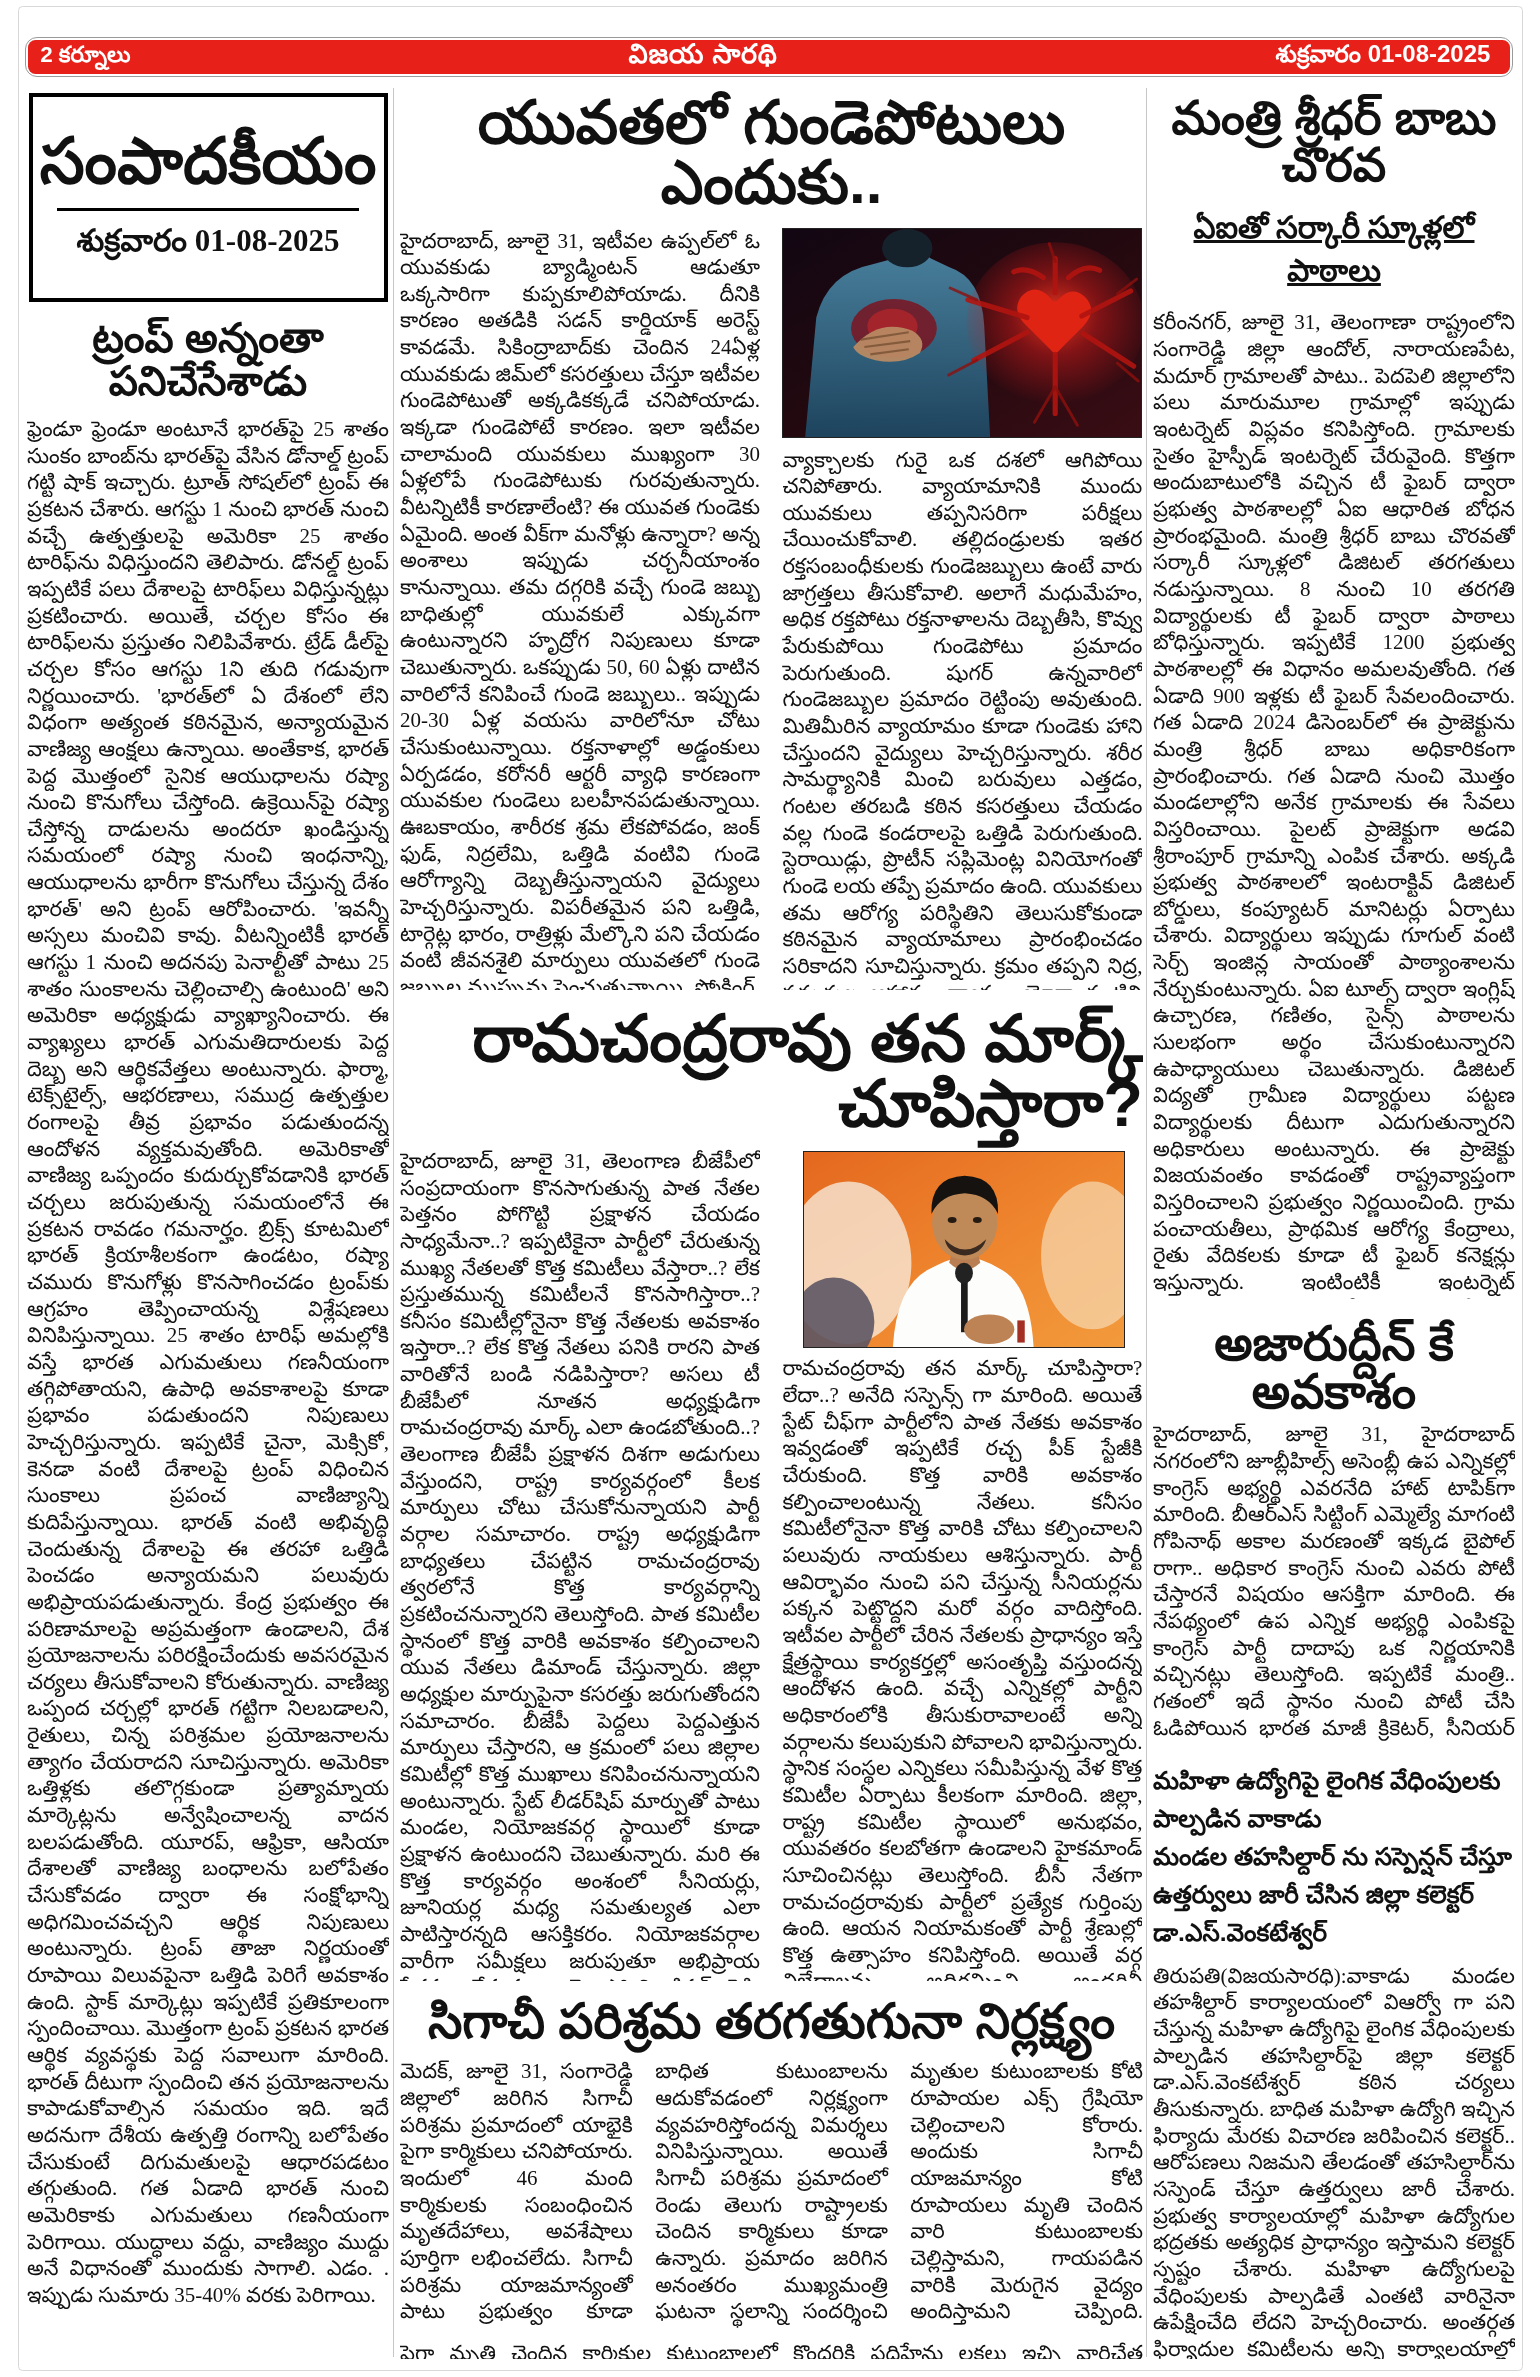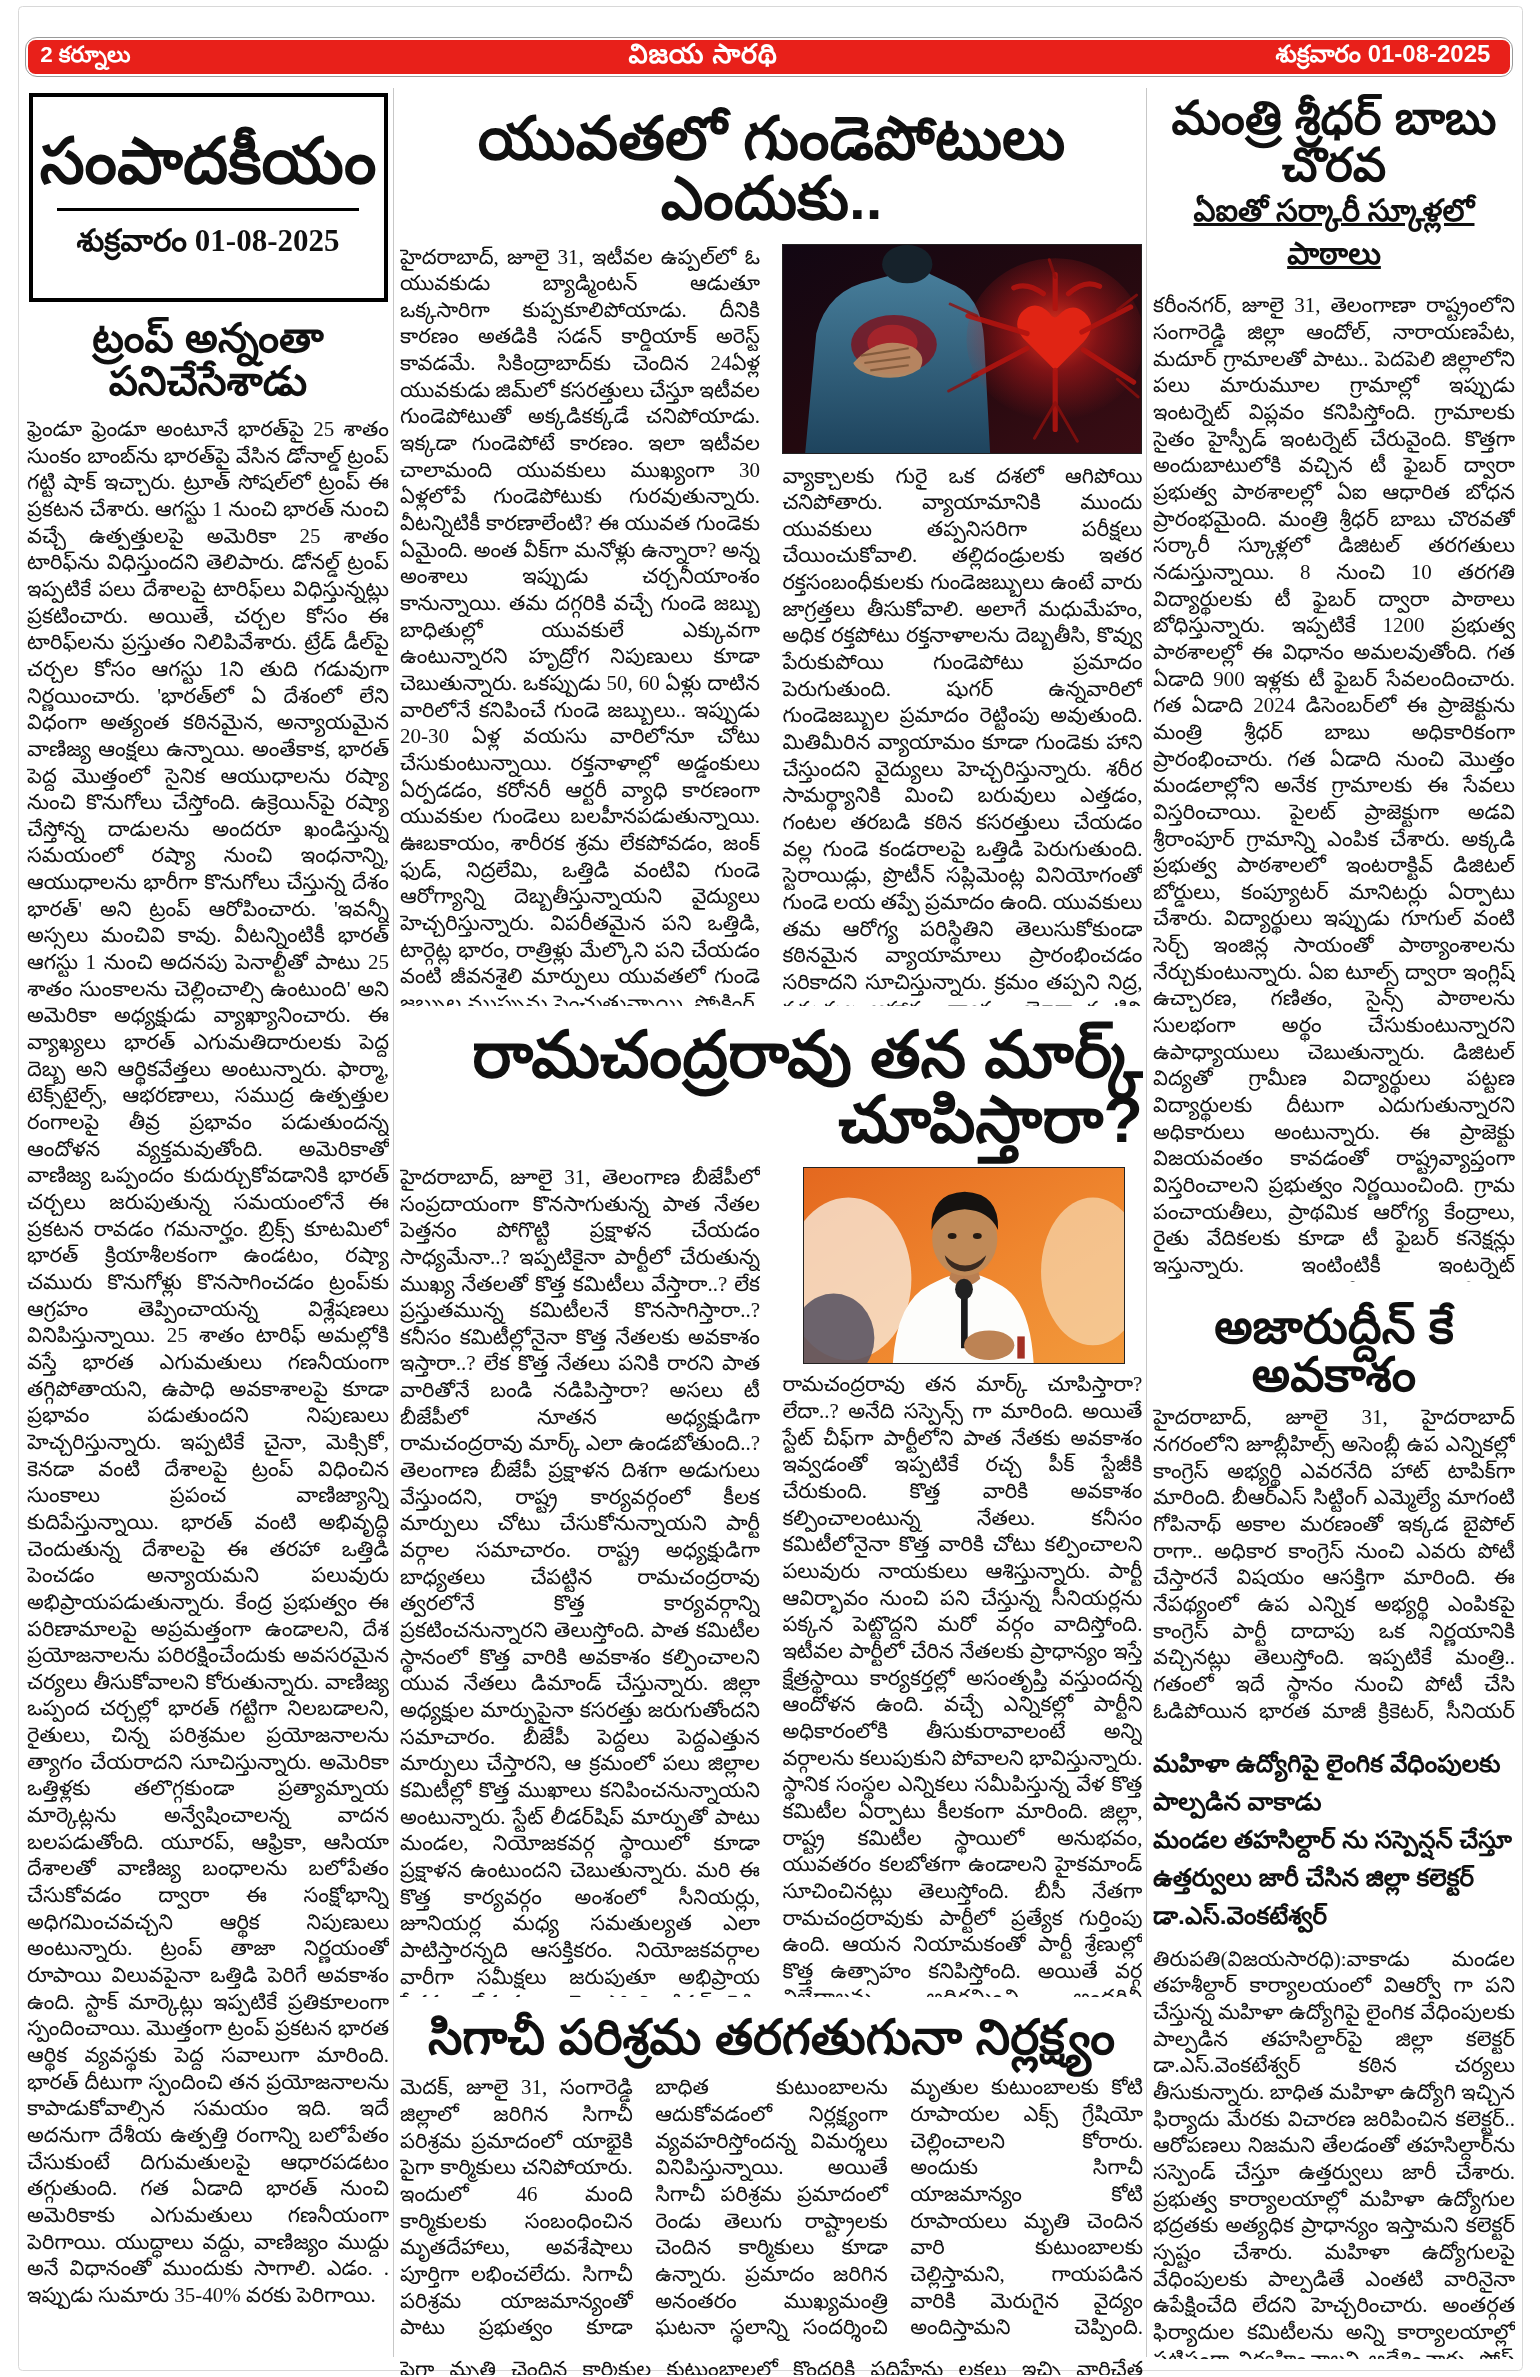--- a/index.html
+++ b/index.html
@@ -12,21 +12,21 @@
   .header-wrap{position:absolute;left:25px;top:37px;width:1488px;height:40px;border:1.5px solid #9a9a9a;border-radius:12px;background:#fff;padding:2.2px;box-sizing:border-box;}
   .header-bar{height:100%;border-radius:7.5px;display:flex;align-items:center;justify-content:space-between;color:#fff;font-family:"Liberation Sans",sans-serif;}
   .hdr-left{font-size:22.4px;font-weight:bold;padding-left:12px;}
   .hdr-center{font-size:27px;font-weight:bold;letter-spacing:0.7px;}
   .hdr-right{font-size:24px;font-weight:bold;padding-right:19.4px;}
   
   .vrule{position:absolute;top:88px;width:0.7px;height:2269px;background:#c7c7c7;}
   .v1{left:393px;} .v2{left:1146px;}
   
   .col-left{position:absolute;left:27px;top:88px;width:362px;height:2271px;overflow:hidden;}
-  .col-mid{position:absolute;left:400px;top:104px;width:743px;height:2271px;overflow:hidden;}
+  .col-mid{position:absolute;left:400px;top:88px;width:743px;height:2271px;overflow:hidden;}
   .col-right{position:absolute;left:1153px;top:88px;width:362px;height:2271px;overflow:hidden;}
   
   .ed-box{border:4.5px solid #000;height:209px;box-sizing:border-box;display:flex;flex-direction:column;align-items:center;justify-content:center;margin:4.5px 1.5px 7.5px 1.5px;}
   .ed-masthead{font-size:64px;font-weight:bold;font-family:"DejaVu Serif",serif;line-height:1.0;}
   .ed-rule{width:86%;border-top:3px solid #000;margin:15px auto 12px auto;}
   .ed-date{font-size:31px;font-weight:bold;}
   .ed-headline{font-size:41px;font-weight:900;text-align:center;font-family:"Liberation Sans",sans-serif;line-height:1.05;margin:15px 0 13.4px 0;}
   .body-text{font-size:21px;line-height:1.27;text-align:justify;}
   
   .mid-h1{font-size:60px;font-weight:900;text-align:center;font-family:"Liberation Sans",sans-serif;line-height:1.0;margin:4.5px 0 15px 0;}
@@ -35,21 +35,21 @@
   .two-col{display:flex;gap:22.4px;overflow:hidden;}
   .two-col .c{width:360px;overflow:hidden;}
   .art1{height:762px;}
   .art2{height:833px;}
   .photo{display:block;border:0.7px solid #222;box-sizing:border-box;}
   .photo1{width:100%;height:210px;margin:0 0 9px 0;}
   .photo2{width:322px;height:197px;margin:3px 0 7.5px 21px;}
   .art3-cols{column-count:3;column-gap:22.4px;height:273px;overflow:hidden;}
   .art3-foot{margin-top:9px;height:112px;overflow:hidden;}
   
-  .r-h1{font-size:47px;font-weight:900;text-align:center;font-family:"Liberation Sans",sans-serif;line-height:1.0;margin:6px 0 5px 0;}
+  .r-h1{font-size:47px;font-weight:900;text-align:center;font-family:"Liberation Sans",sans-serif;line-height:1.0;margin:6px 0 22px 0;}
   .r-sub{font-size:31px;font-weight:bold;text-align:center;text-decoration:underline;margin:0 0 13.4px 0;}
   .r-body1{height:990px;overflow:hidden;}
   .r-h2{font-size:48px;font-weight:900;text-align:center;font-family:"Liberation Sans",sans-serif;line-height:1.0;margin:21px 0 5px 0;}
   .r-body2{height:321px;overflow:hidden;}
   .r-subhead3{font-size:24.6px;font-weight:800;text-align:left;font-family:"Liberation Sans",sans-serif;line-height:1.55;margin:19.4px 0 10.4px 0;}
   .r-body3{height:477px;overflow:hidden;}
 </style>
 </head>
 <body>
 

